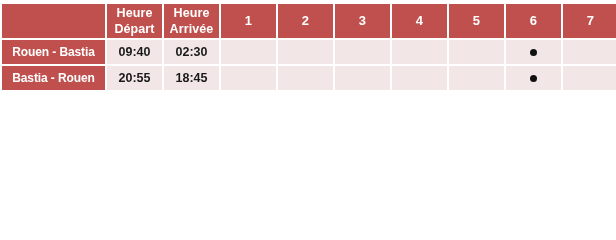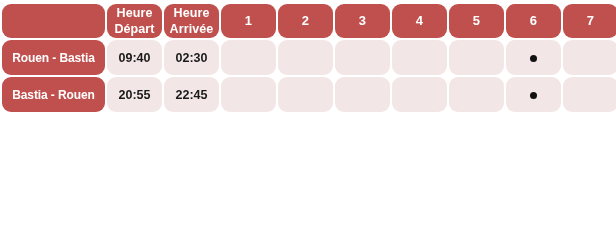--- a/index.html
+++ b/index.html
@@ -26,21 +26,20 @@
 
   .schedule-table td,
   .schedule-table th {
     padding: 0;
     margin: 0;
     text-align: center;
     vertical-align: middle;
     font-weight: bold;
     overflow: hidden;
     white-space: nowrap;
-    border-radius: 9px;
   }
 
   
   .hdr {
     background: #c0504d;
     color: #ffffff;
     height: 34px;
     font-size: 12.5px;
     line-height: 16px;
     letter-spacing: 0.1px;
@@ -65,21 +64,21 @@
     font-size: 12px;
     text-align: left;
     padding-left: 5px;
     height: 19px;
     letter-spacing: -0.1px;
   }
   .cell-time {
     background: #f2e7e6;
     color: #1a1a1a;
     font-size: 12.5px;
-    height: 35px;
+    height: 24px;
   }
   .cell-mark {
     background: #f2e7e6;
     height: 19px;
   }
   .dot {
     display: inline-block;
     width: 7px;
     height: 7px;
     border-radius: 50%;
@@ -140,21 +139,21 @@
       <td class="cell-mark"><span class="dot empty"></span></td>
       <td class="cell-mark"><span class="dot empty"></span></td>
       <td class="cell-mark"><span class="dot empty"></span></td>
       <td class="cell-mark"><span class="dot empty"></span></td>
       <td class="cell-mark"><span class="dot"></span></td>
       <td class="cell-mark"><span class="dot empty"></span></td>
     </tr>
     <tr>
       <td class="row-label">Bastia - Rouen</td>
       <td class="cell-time">20:55</td>
-      <td class="cell-time">22:45</td>
+      <td class="cell-time">18:45</td>
       <td class="cell-mark"><span class="dot empty"></span></td>
       <td class="cell-mark"><span class="dot empty"></span></td>
       <td class="cell-mark"><span class="dot empty"></span></td>
       <td class="cell-mark"><span class="dot empty"></span></td>
       <td class="cell-mark"><span class="dot empty"></span></td>
       <td class="cell-mark"><span class="dot"></span></td>
       <td class="cell-mark"><span class="dot empty"></span></td>
     </tr>
   </tbody>
 </table>

